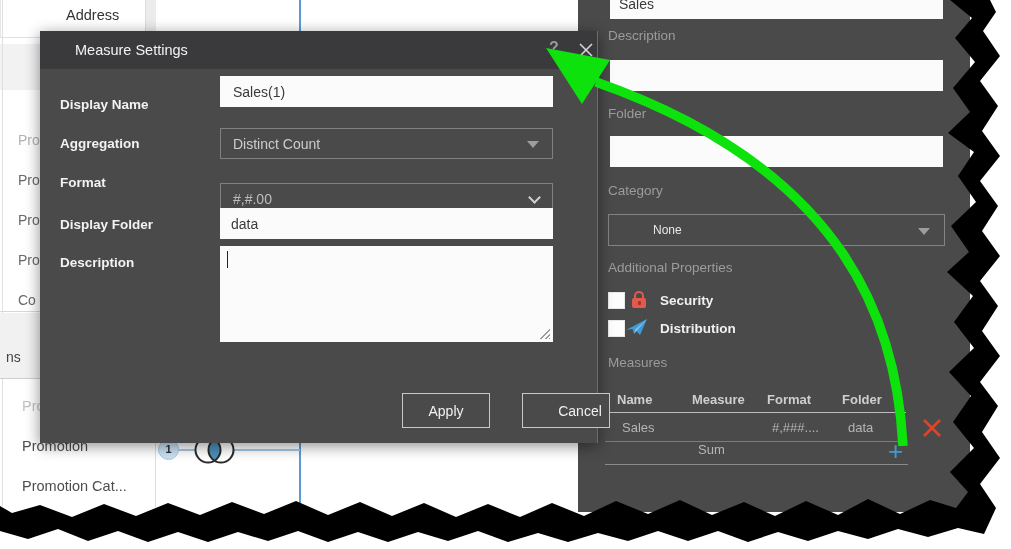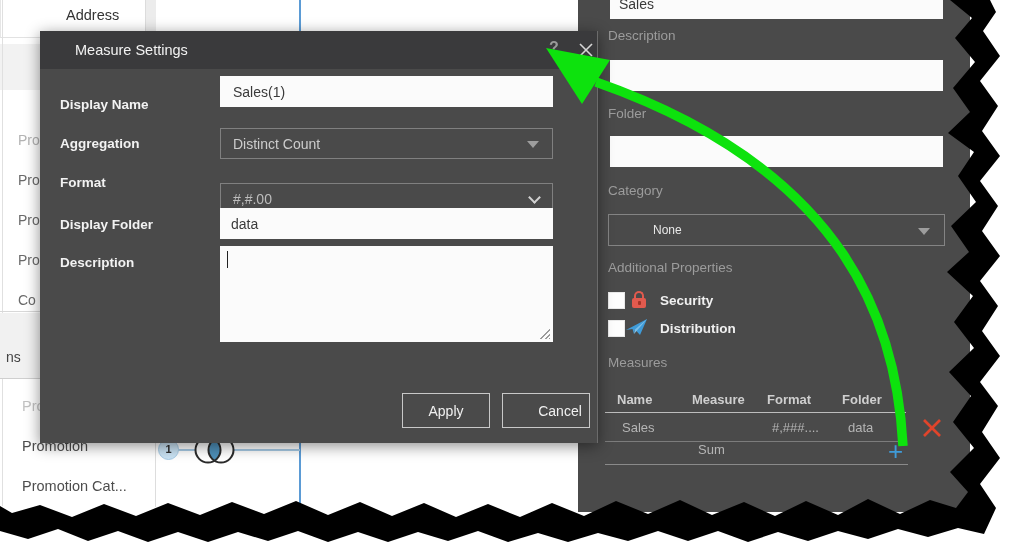--- a/index.html
+++ b/index.html
@@ -196,21 +196,21 @@
 
   <div class="dlg-label" style="top:186px;">Display Folder</div>
   <input class="dlg-input" style="top: 177px;" value="data">
 
   <div class="dlg-label" style="top:224px;">Description</div>
   <textarea class="dlg-textarea" style=""></textarea>
   <div class="caret"></div>
   <div class="resize-grip"></div>
 
   <button class="dlg-btn" style="left:362px;">Apply</button>
-  <button class="dlg-btn" style="left:462px;padding-left:28px;">Cancel</button>
+  <button class="dlg-btn" style="left:482px;padding-left:28px;">Cancel</button>
 </div>
 
 <svg id="overlay" width="1011" height="549">
 
   <polygon fill="#000000" points="
     950,0 972,18 955,38 975,62 953,88 970,112 948,133 974,152 958,176 976,202 951,226 969,252
     947,272 973,296 954,322 974,348 949,372 971,396 953,422 974,448 950,472 968,492 956,508
     930,500 900,514 868,499 838,515 806,501 775,516 744,502 712,515 680,500 648,514 616,501
     584,516 552,503 520,517 488,504 456,517 424,503 392,516 360,502 328,515 296,501 264,514
     232,502 200,515 168,503 136,516 104,504 72,517 40,505 12,513 0,506

